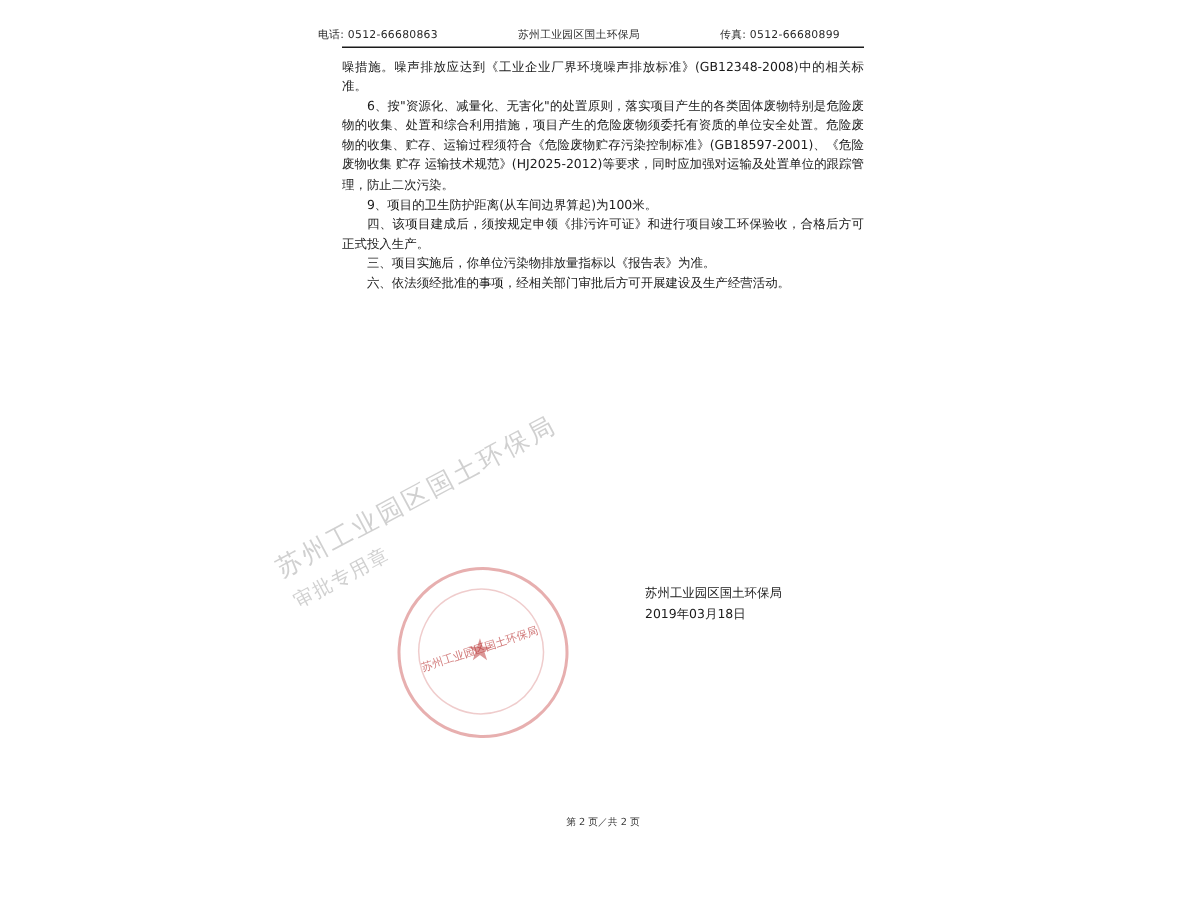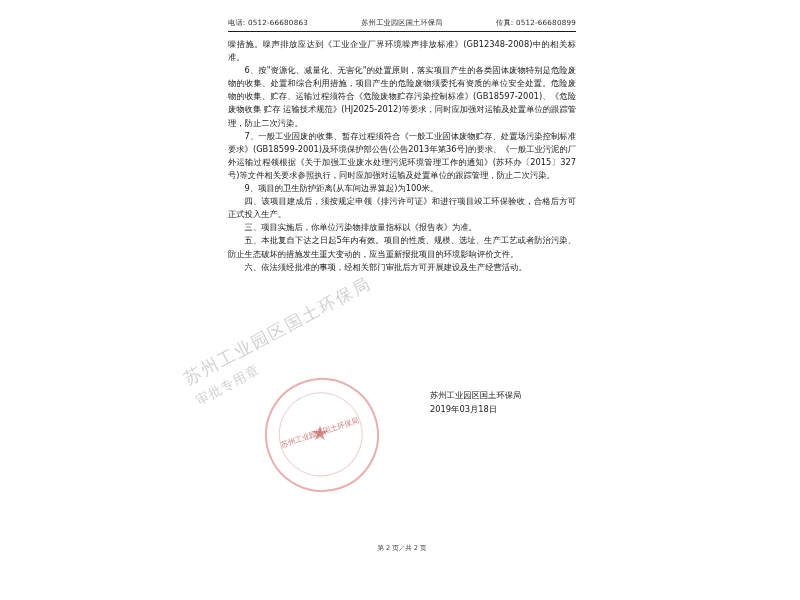--- a/index.html
+++ b/index.html
@@ -19,21 +19,21 @@
     height: 600px;
     background: #ffffff;
     box-sizing: border-box;
     overflow: hidden;
   }
 
   
   .header {
     position: absolute;
     top: 18px;
-    left: 228px;
+    left: 212px;
     width: 348px;
     display: flex;
     justify-content: space-between;
     align-items: center;
     font-size: 7.2px;
     color: #2a2a2a;
     letter-spacing: 0.2px;
   }
   .header .hitem {
     white-space: nowrap;
@@ -171,25 +171,23 @@
   <div class="header">
     <span class="hitem">电话: 0512-66680863</span>
     <span class="hitem">苏州工业园区国土环保局</span>
     <span class="hitem">传真: 0512-66680899</span>
   </div>
   <div class="header-rule"></div>
 
   <div class="body-block">
     <p>噪措施。噪声排放应达到《工业企业厂界环境噪声排放标准》(GB12348-2008)中的相关标准。</p>
     <p class="indent">6、按"资源化、减量化、无害化"的处置原则，落实项目产生的各类固体废物特别是危险废物的收集、处置和综合利用措施，项目产生的危险废物须委托有资质的单位安全处置。危险废物的收集、贮存、运输过程须符合《危险废物贮存污染控制标准》(GB18597-2001)、《危险废物收集 贮存 运输技术规范》(HJ2025-2012)等要求，同时应加强对运输及处置单位的跟踪管理，防止二次污染。</p>
-    <p class="indent">7、一般工业固废的收集、暂存过程须符合《一般工业固体废物贮存、处置场污染控制标准要求》(GB18599-2001)及环境保护部公告(公告2013年第36号)的要求、《一般工业污泥的厂外运输过程领根据《关于加强工业废水处理污泥环境管理工作的通知》(苏环办〔2015〕327号)等文件相关要求参照执行，同时应加强对运输及处置单位的跟踪管理，防止二次污染。</p>
     <p class="indent">9、项目的卫生防护距离(从车间边界算起)为100米。</p>
     <p class="indent">四、该项目建成后，须按规定申领《排污许可证》和进行项目竣工环保验收，合格后方可正式投入生产。</p>
     <p class="indent">三、项目实施后，你单位污染物排放量指标以《报告表》为准。</p>
-    <p class="indent">五、本批复自下达之日起5年内有效。项目的性质、规模、选址、生产工艺或者防治污染、防止生态破坏的措施发生重大变动的，应当重新报批项目的环境影响评价文件。</p>
     <p class="indent">六、依法须经批准的事项，经相关部门审批后方可开展建设及生产经营活动。</p>
   </div>
 
   <div class="seal-diag">
     <span>苏州工业园区国土环保局</span>
     <span class="l2">审批专用章</span>
   </div>
 
   <div class="stamp-wrap">
     <div class="stamp">

